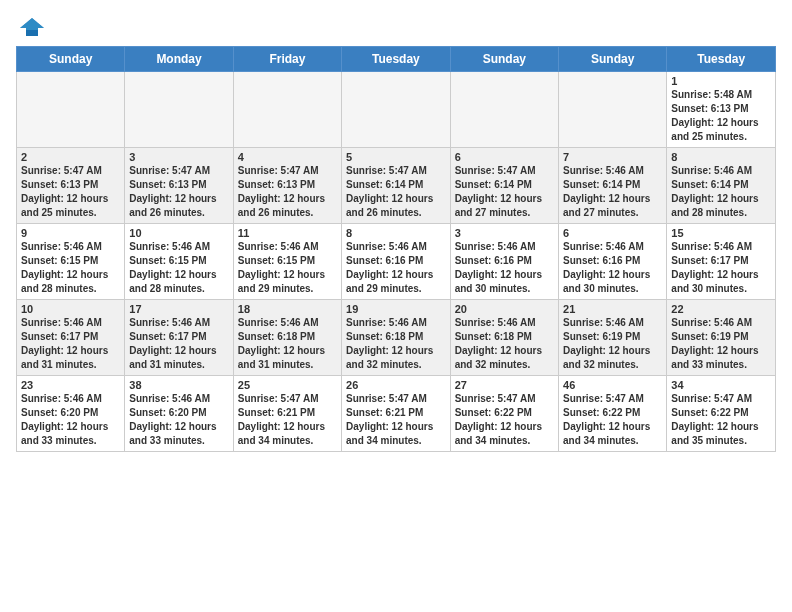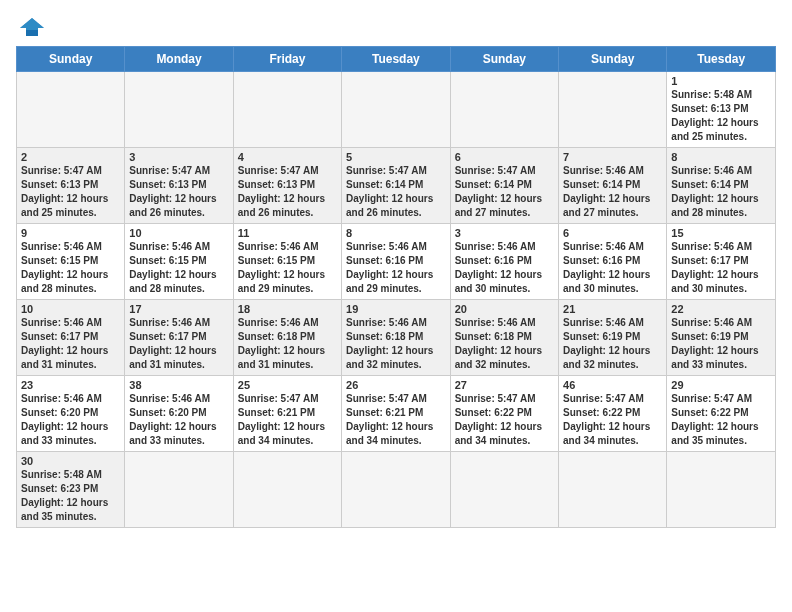--- a/index.html
+++ b/index.html
@@ -327,36 +327,21 @@
 and 34 minutes.</div>
         </td>
         <td>
           <span class="day-num">46</span>
           <div class="day-info" style="white-space: pre-line;">Sunrise: 5:47 AM
 Sunset: 6:22 PM
 Daylight: 12 hours
 and 34 minutes.</div>
         </td>
         <td>
-          <span class="day-num">29</span>
+          <span class="day-num">34</span>
           <div class="day-info" style="white-space: pre-line;">Sunrise: 5:47 AM
 Sunset: 6:22 PM
 Daylight: 12 hours
 and 35 minutes.</div>
         </td>
-      </tr>
-      <tr class="row-shade">
-        <td>
-          <span class="day-num">30</span>
-          <div class="day-info" style="white-space: pre-line;">Sunrise: 5:48 AM
-Sunset: 6:23 PM
-Daylight: 12 hours
-and 35 minutes.</div>
-        </td>
-        <td class="empty"></td>
-        <td class="empty"></td>
-        <td class="empty"></td>
-        <td class="empty"></td>
-        <td class="empty"></td>
-        <td class="empty"></td>
       </tr>
     </tbody>
 </table>
 
 </body></html>

